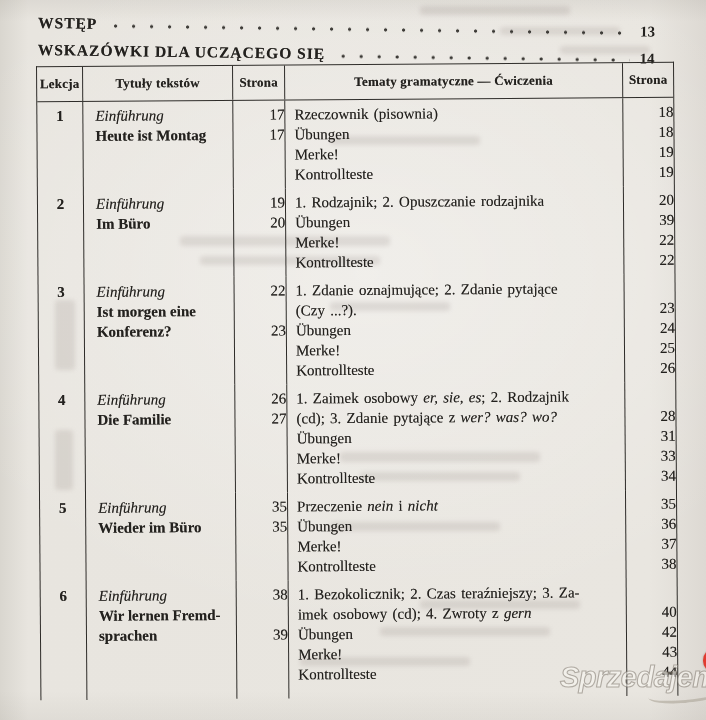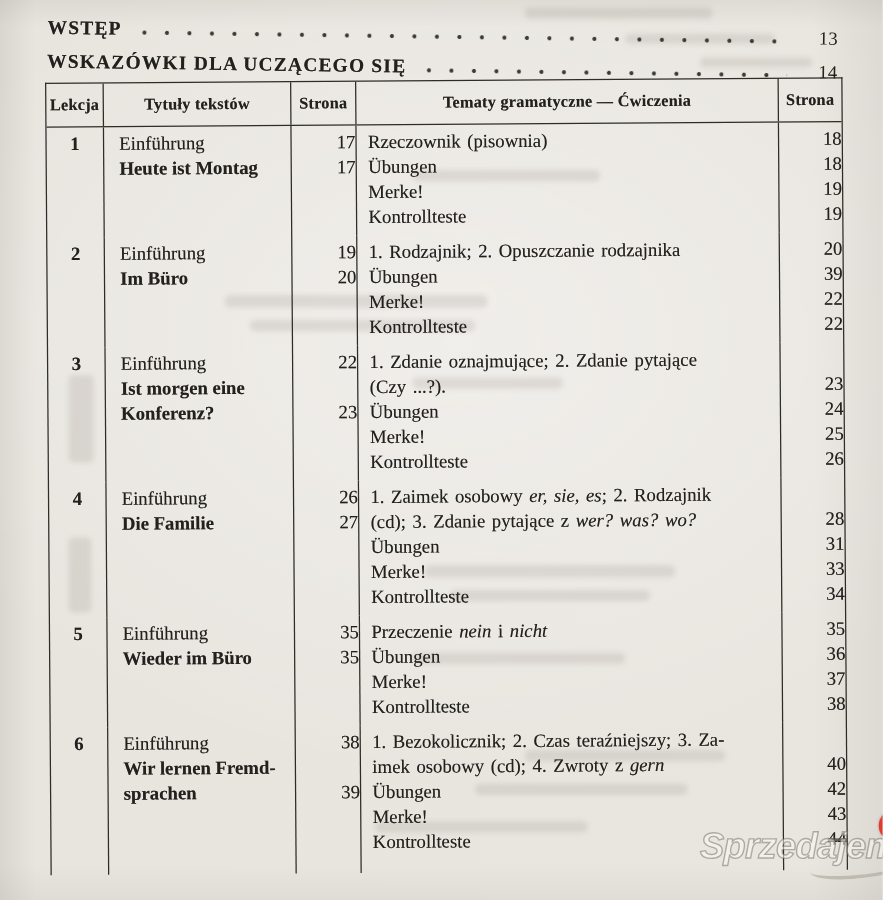--- a/index.html
+++ b/index.html
@@ -27,21 +27,21 @@
   .toc-line{display:flex;align-items:flex-end;height:27px;}
   .toc-label{
     font-weight:bold;font-size:15.5px;letter-spacing:1px;color:#23211e;
     white-space:nowrap;text-shadow:0 0 0.5px rgba(35,33,30,0.6);
   }
   .toc-dots{
     flex:1;height:12px;margin:0 10px 3px 16px;
     background-image:radial-gradient(circle at 2.5px 8px, #3c3a36 1.3px, rgba(0,0,0,0) 1.9px);
     background-size:18px 12px;background-repeat:repeat-x;
   }
-  .toc-page{width:30px;text-align:right;font-weight:normal;font-size:15px;color:#23211e;}
+  .toc-page{width:30px;text-align:left;font-weight:bold;font-size:15px;color:#23211e;}
 
   
   .ctable{
     position:absolute;left:36px;top:64px;width:636px;
     transform:rotate(-0.4deg);transform-origin:50% 0;
     border:1.6px solid #2e2c29;border-bottom:none;
     color:#23211e;
   }
   .thead,.trow{display:grid;grid-template-columns:46px 150px 52px 338px 50px;}
   .thead{border-bottom:1.6px solid #2e2c29;height:34px;}
@@ -53,21 +53,21 @@
   }
   .hcell:last-child{border-right:none;}
   .cell{border-right:1.4px solid #2e2c29;padding:4px 0;}
   .cell:last-child{border-right:none;margin-left:24px;}
   .trow:last-child .cell{padding-bottom:14px;}
   .line{height:20px;line-height:20px;font-size:15px;white-space:nowrap;
     text-shadow:0 0 0.5px rgba(35,33,30,0.5);}
   .lesson-cell .line{text-align:center;font-weight:bold;}
   .titles-cell{padding-left:12px;padding-right:4px;}
   .titles-cell .line{font-weight:bold;}
-  .titles-cell .line.it-title{font-weight:normal;}
+  .titles-cell .line.it-title{font-weight:normal;font-style:italic;}
   .pages-cell .line{text-align:right;}
   .topics-cell{padding-left:9px;padding-right:4px;}
   .topics-cell .line{word-spacing:1.5px;}
   .it{font-style:italic;}
   .strike{text-decoration:line-through;text-decoration-thickness:2.2px;text-decoration-color:rgba(96,90,80,0.85);}
 
   
   .watermark{position:absolute;left:536px;top:653px;width:170px;height:52px;margin-left:24px;}
   .wm-text{
     position:absolute;left:0;top:8px;

